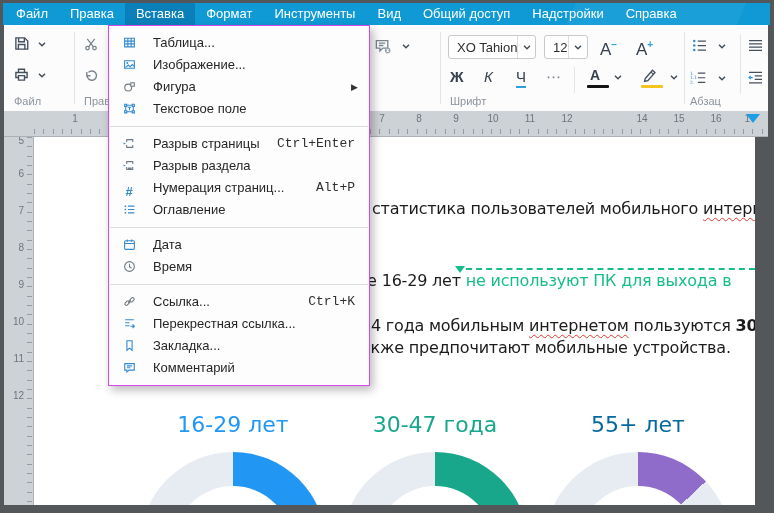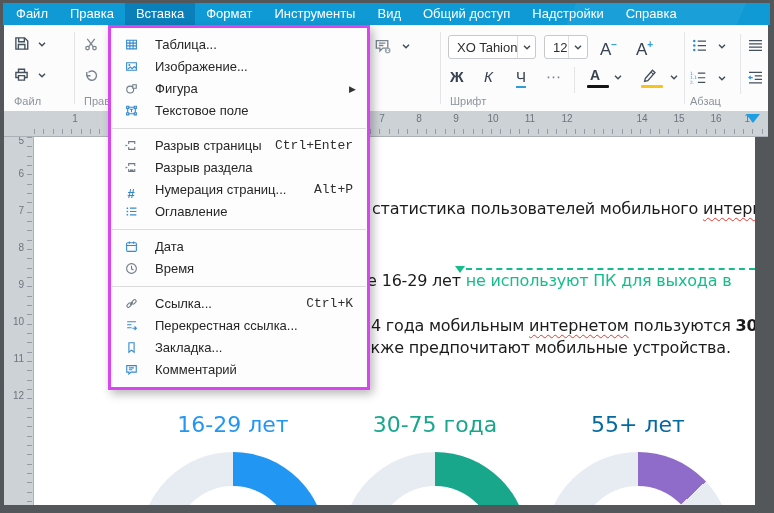--- a/index.html
+++ b/index.html
@@ -43,21 +43,21 @@
   .squig{text-decoration:underline;text-decoration-style:wavy;text-decoration-color:#e23a2e;
          text-decoration-thickness:1px;text-underline-offset:3px;}
   .insdash{position:absolute;border-top:2px dashed #17bd89;}
   .instri{position:absolute;width:0;height:0;border-left:5px solid transparent;border-right:5px solid transparent;
           border-top:7px solid #17bd89;}
   .chart-label{position:absolute;width:170px;text-align:center;font-family:"DejaVu Sans",sans-serif;
           font-size:22px;white-space:nowrap;}
   .donut{position:absolute;width:186px;height:186px;border-radius:50%;}
   .hole{position:absolute;left:34px;top:34px;width:118px;height:118px;border-radius:50%;background:#fff;}
   
-  .dropdown{left:108px;top:25px;width:262px;background:#fdfdfd;border:3px solid #d946ef;box-sizing:border-box;
+  .dropdown{left:108px;top:25px;width:262px;background:#fdfdfd;border:1px solid #d946ef;box-sizing:border-box;
       box-shadow:3px 4px 9px rgba(0,0,0,.28);z-index:20;padding:6px 0;}
   .mi{height:22px;line-height:22px;position:relative;font-size:13px;color:#262626;cursor:default;}
   .mi.hl{background:#cfe9f8;}
   .mic{position:absolute;left:12px;top:4px;width:16px;height:14px;text-align:center;}
   .mil{position:absolute;left:44px;white-space:nowrap;}
   .mis{position:absolute;right:14px;white-space:nowrap;color:#2f2f2f;font-family:Liberation Mono, monospace;}
   .msub{position:absolute;right:11px;font-size:9px;color:#333;}
   .msep{height:1px;background:#dcdcdc;margin:6px 1px;}
   .blu{color:#3489cf;} .gry{color:#6e7a85;}
   .mictext{font-size:9px;font-weight:bold;color:#6e7a85;line-height:14px;}
@@ -260,21 +260,21 @@
 
     <div class="instri" style="left: 421px; top: 129px; border-top-color: rgb(23, 189, 137);"></div>
     <div class="insdash" style="left: 432px; top: 131px; width: 289px; border-top-color: rgb(23, 189, 137);"></div>
     <div class="dline" style="left:324px;top:134px;"><span>те 16-29 лет </span><span style="color: rgb(23, 189, 137);">не используют ПК для выхода в</span></div>
 
     <div class="dline" style="left:327px;top:179px;"><span>54 года мобильным </span><span class="squig">интернетом</span><span> пользуются </span><b>30%.</b></div>
 
     <div class="dline" style="left:327px;top:201px;">акже предпочитают мобильные устройства.</div>
 
     <div class="chart-label" style="left: 114px; top: 275px; color: rgb(33, 150, 243);">16-29 лет</div>
-    <div class="chart-label" style="left: 316px; top: 275px; color: rgb(25, 167, 140);">30-75 года</div>
+    <div class="chart-label" style="left: 316px; top: 275px; color: rgb(25, 167, 140);">30-47 года</div>
     <div class="chart-label" style="left: 519px; top: 275px; color: #0369a1;">55+ лет</div>
 
     <div class="donut" style="left: 106px; top: 315px; background: conic-gradient(rgb(33, 150, 243) 0%, rgb(33, 150, 243) 65%, rgb(231, 236, 242) 65%, rgb(231, 236, 242) 100%);">
         <div class="hole"></div>
       </div>
     <div class="donut" style="left: 308px; top: 315px; background: conic-gradient(rgb(25, 167, 140) 0%, rgb(25, 167, 140) 45%, rgb(231, 236, 242) 45%, rgb(231, 236, 242) 100%);">
         <div class="hole"></div>
       </div>
     <div class="donut" style="left: 511px; top: 315px; background: conic-gradient(rgb(143, 108, 201) 0%, rgb(143, 108, 201) 13%, rgb(231, 236, 242) 13%, rgb(231, 236, 242) 100%);">
         <div class="hole"></div>

